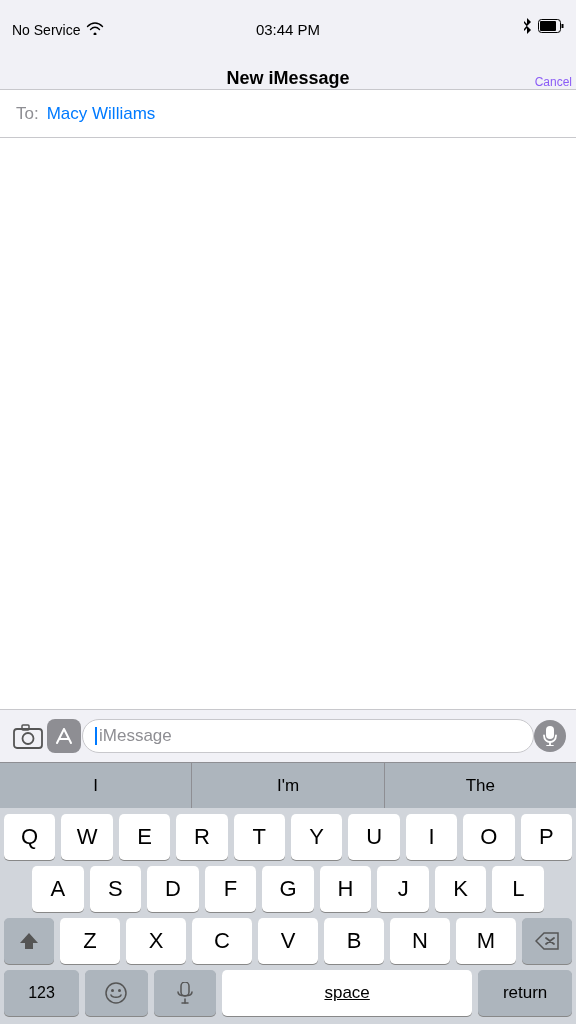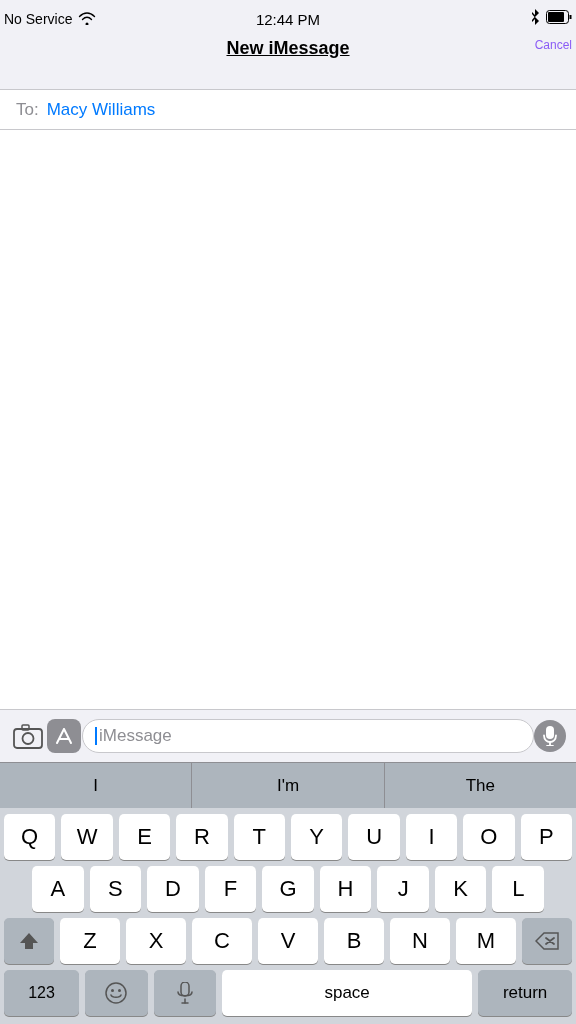--- a/index.html
+++ b/index.html
@@ -11,22 +11,22 @@
       background: #fff;
       overflow: hidden;
       display: flex;
       flex-direction: column;
     }
 
     
     .status-bar {
       display: flex;
       justify-content: space-between;
-      align-items: center;
-      padding: 0 4px;
+      align-items: flex-end;
+      padding: 0 12px;
       height: 38px;
       background: #f1f1f6;
       flex-shrink: 0;
     }
     .status-left {
       display: flex;
       align-items: center;
       gap: 6px;
       font-size: 14px;
       font-weight: 500;
@@ -43,27 +43,26 @@
     .status-right {
       display: flex;
       align-items: center;
       gap: 6px;
     }
 
     
     .nav-header {
       display: flex;
       justify-content: center;
-      align-items: flex-start;
+      align-items: flex-end;
       height: 52px;
       background: #f1f1f6;
       border-bottom: 1px solid #c8c8cc;
       position: relative;
       flex-shrink: 0;
-      text-decoration: underline;
     }
     .nav-title {
       font-size: 18px;
       font-weight: 600;
       color: #000;
     }
     .nav-cancel {
       position: absolute;
       right: 4px;
       font-size: 12px;
@@ -72,21 +71,21 @@
     }
 
     
     .to-field {
       display: flex;
       align-items: center;
       padding: 12px 16px;
       border-bottom: 1px solid #c8c8cc;
       background: #fff;
       flex-shrink: 0;
-      height: 40px;
+      height: 48px;
     }
     .to-label {
       font-size: 17px;
       color: #8e8e93;
       margin-right: 8px;
     }
     .to-recipient {
       font-size: 17px;
       color: #007aff;
     }
@@ -201,20 +200,21 @@
       font-weight: 400;
     }
     .key-dark {
       background: #adb5bd;
       font-size: 16px;
       color: #000;
     }
     .key-space {
       flex: 4;
       font-size: 17px;
+      text-decoration: underline;
     }
     .key-return {
       background: #adb5bd;
       font-size: 17px;
       flex: 2;
     }
     .key-shift {
       background: #adb5bd;
       min-width: 50px;
     }
@@ -247,21 +247,21 @@
     <span>No Service</span>
 
     <span>
       <svg width="18" height="14" viewBox="0 0 18 14" fill="none">
         <path d="M9 11.5a1.5 1.5 0 1 1 0 3 1.5 1.5 0 0 1 0-3z" fill="#000"></path>
         <path d="M4.5 8.5C5.9 7.1 7.4 6.3 9 6.3c1.6 0 3.1.8 4.5 2.2" stroke="#000" stroke-width="1.4" fill="none" stroke-linecap="round"></path>
         <path d="M1.5 5.5C3.7 3.3 6.2 2 9 2c2.8 0 5.3 1.3 7.5 3.5" stroke="#000" stroke-width="1.4" fill="none" stroke-linecap="round"></path>
       </svg>
     </span>
   </div>
-  <div class="status-center">12:44 PM</div>
+  <div class="status-center">03:44 PM</div>
   <div class="status-right">
 
     <span>
       <svg width="10" height="16" viewBox="0 0 10 16" fill="#000">
         <path d="M5 0 L9 4 L5 8 L9 12 L5 16 L5 10 L2 13 L2 11 L4.5 8 L2 5 L2 3 L5 6 Z"></path>
       </svg>
     </span>
 
     <span>
       <svg width="26" height="14" viewBox="0 0 26 14">

